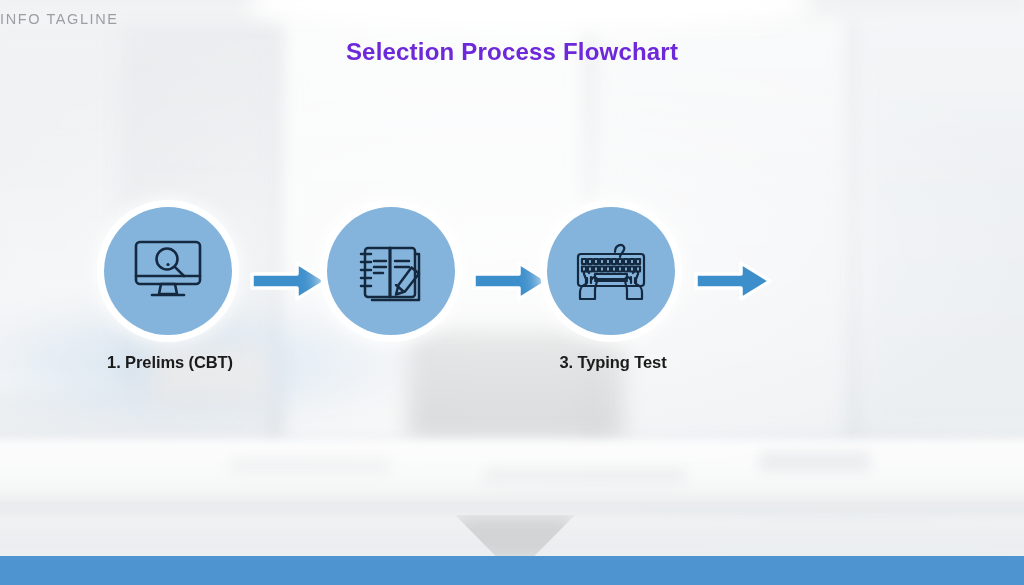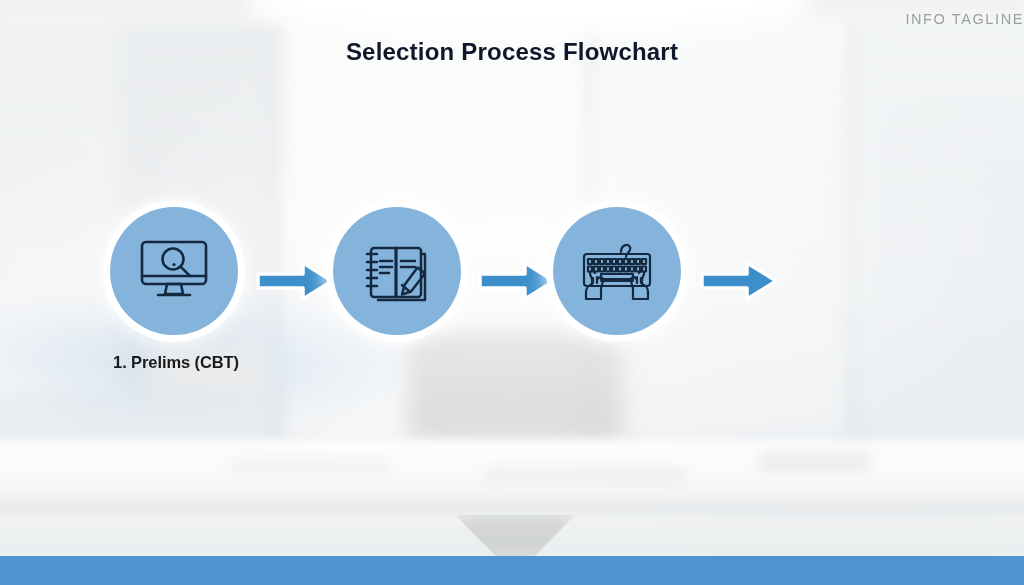--- a/index.html
+++ b/index.html
@@ -129,40 +129,40 @@
 
   
   .bottom-bar {
     position: absolute; left: 0; bottom: 0; width: 1024px; height: 29px;
     background: #4d94d0;
   }
 
   
   .tagline {
     position: absolute; top: 11px; left: 0; width: 1024px;
-    text-align: right;
+    text-align: left;
     font-size: 14.5px;
     letter-spacing: 1.6px;
     color: #9b9fa2;
     font-weight: 400;
   }
   .title {
     position: absolute; top: 38px; left: 0; width: 1024px;
     text-align: center;
     font-size: 24px;
     font-weight: 600;
-    color: #0f172a;
+    color: #6d28d9;
     letter-spacing: .2px;
   }
 
   
   .flow {
     position: absolute;
     top: 207px;
-    left: 110px;
+    left: 104px;
     width: 820px;
     height: 200px;
   }
 
   .step {
     position: absolute;
     top: 0;
     width: 132px;
   }
   .step-1 { left: 0; }
@@ -305,20 +305,21 @@
             <path d="M11 28.5 h4 v5 h-4 z M17 28.5 h4 v5 h-4 z M23 28.5 h4 v5 h-4 z M29 28.5 h4 v5 h-4 z M35 28.5 h4 v5 h-4 z M41 28.5 h4 v5 h-4 z M47 28.5 h4 v5 h-4 z M53 28.5 h4 v5 h-4 z M59 28.5 h4 v5 h-4 z M65 28.5 h4 v5 h-4 z"></path>
             <path d="M24 36 h32 v5 h-32 z"></path>
             <path d="M24 43 h32"></path>
             <path d="M18 35 c-2 -3 -6 -2 -5 1 l2 5 v5 c-3 1 -6 4 -6 8 v7 h15 v-9 c0 -4 2 -6 2 -10 c0 -3 -4 -4 -5 -1"></path>
             <path d="M16 40 v5 M20 39 v6"></path>
             <path d="M62 35 c2 -3 6 -2 5 1 l-2 5 v5 c3 1 6 4 6 8 v7 h-15 v-9 c0 -4 -2 -6 -2 -10 c0 -3 4 -4 5 -1"></path>
             <path d="M64 40 v5 M60 39 v6"></path>
           </svg>
         </span>
       </div>
+      <div class="step-label">3. Typing Test</div>
     </div>
 
     <div class="arrow arrow-3">
       <svg width="78" height="44" viewBox="0 0 78 44">
         <path d="M2 15 H47 V4 L76 22 L47 40 V29 H2 Z" fill="#3d8fcc" stroke="#ffffff" stroke-width="3.5" stroke-linejoin="round"></path>
       </svg>
     </div>
 
 
   </div>

